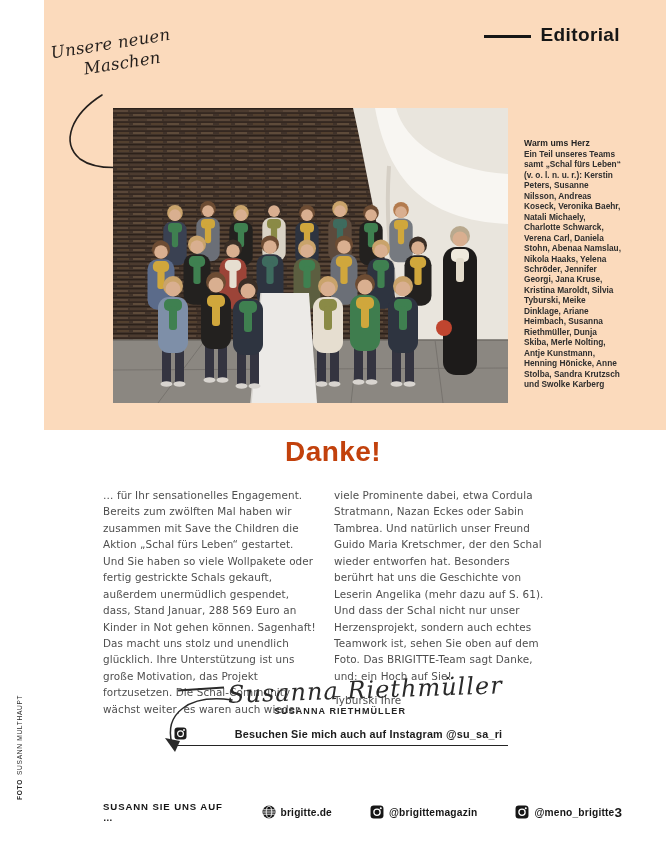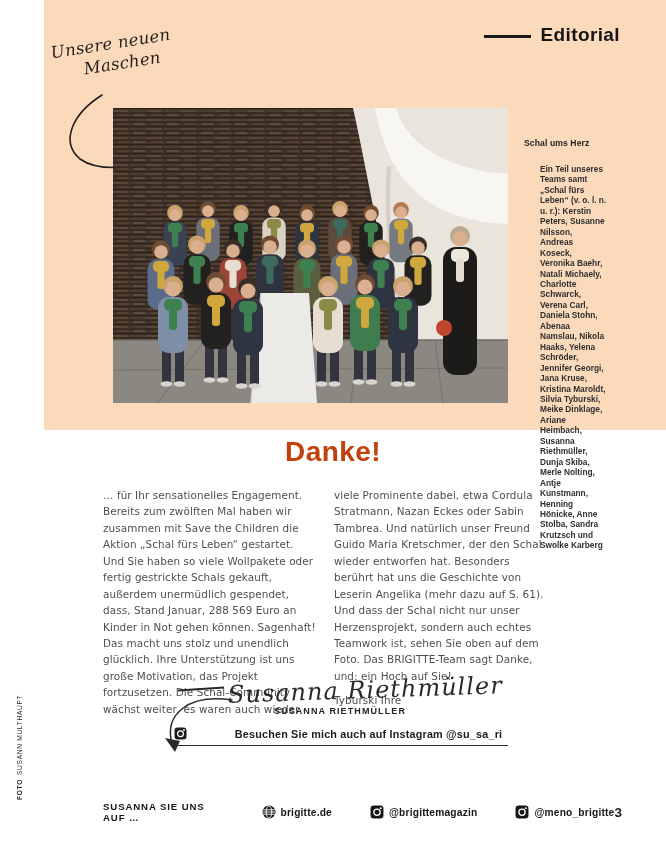--- a/index.html
+++ b/index.html
@@ -18,21 +18,21 @@
           color:#241f1c;line-height:1.25;letter-spacing:.3px;}
   .kicker .l2{display:block;margin-left:30px;}
   .kicker-arrow{position:absolute;left:56px;top:92px;}
 
   
   .photo{position:absolute;left:113px;top:108px;width:395px;height:295px;overflow:hidden;}
 
   
   .caption{position:absolute;left:524px;top:138px;width:99px;color:#242424;}
   .caption-title{font-size:8.6px;font-weight:bold;letter-spacing:.1px;margin:0 0 1px 0;}
-  .caption-body{font-size:8.3px;font-weight:700;line-height:1.26;margin:16px;color:#2e2e2e;}
+  .caption-body{font-size:8.3px;font-weight:700;line-height:1.26;margin:0;color:#2e2e2e;}
 
   
   .headline{position:absolute;left:44px;top:436px;width:578px;text-align:center;
             font-size:28px;font-weight:bold;letter-spacing:.4px;color:#c2410c;}
 
   
   .columns{position:absolute;left:103px;top:487px;width:446px;display:flex;gap:17px;}
   .col{width:214px;font-family:"DejaVu Sans",sans-serif;font-size:10.4px;line-height:1.58;
        color:#4e4e4e;letter-spacing:.1px;}
   .col p{margin:0 0 8px 0;}
@@ -304,21 +304,21 @@
         <rect x="-9" y="9" width="18" height="13" rx="5" fill="#efe9dc"></rect>
         <rect x="-4" y="18" width="8" height="24" rx="3" fill="#e3dccc"></rect>
         <circle cx="0" cy="-4" r="10" fill="#b9a98e"></circle>
         <circle cx="0" cy="-1" r="7.5" fill="#d9af90"></circle>
         <circle cx="-16" cy="88" r="8" fill="#c0452f"></circle>
       </g>
     </svg>
   </div>
 
   <div class="caption">
-    <p class="caption-title">Schal ums Herz</p>
+    <p class="caption-title">Warm ums Herz</p>
     <p class="caption-body">Ein Teil unseres Teams samt „Schal fürs Leben“ (v. o. l. n. u. r.): Kerstin Peters, Susanne Nilsson, Andreas Koseck, Veronika Baehr, Natali Michaely, Charlotte Schwarck, Verena Carl, Daniela Stohn, Abenaa Namslau, Nikola Haaks, Yelena Schröder, Jennifer Georgi, Jana Kruse, Kristina Maroldt, Silvia Tyburski, Meike Dinklage, Ariane Heimbach, Susanna Riethmüller, Dunja Skiba, Merle Nolting, Antje Kunstmann, Henning Hönicke, Anne Stolba, Sandra Krutzsch und Swolke Karberg</p>
   </div>
 
   <div class="headline">Danke!</div>
 
   <div class="columns">
     <div class="col">
       <p>… für Ihr sensationelles Engagement. Bereits zum zwölften Mal haben wir zusammen mit Save the Children die Aktion „Schal fürs Leben“ gestartet. Und Sie haben so viele Wollpakete oder fertig gestrickte Schals gekauft, außerdem unermüdlich gespendet, dass, Stand Januar, 288 569 Euro an Kinder in Not gehen können. Sagenhaft! Das macht uns stolz und unendlich glücklich. Ihre Unterstützung ist uns große Motivation, das Projekt fortzusetzen. Die Schal-Community wächst weiter, es waren auch wieder</p>
     </div>
     <div class="col">
@@ -340,21 +340,21 @@
       <svg width="13" height="13" viewBox="0 0 13 13">
         <rect x="0.5" y="0.5" width="12" height="12" rx="3" fill="#1d1d1d"></rect>
         <circle cx="6.5" cy="6.8" r="2.9" fill="none" stroke="#ffffff" stroke-width="1.2"></circle>
         <circle cx="10" cy="3" r="0.95" fill="#ffffff"></circle>
       </svg>
       <span class="insta-text">Besuchen Sie mich auch auf Instagram @su_sa_ri</span>
     </div>
   </div>
 
   <div class="footer">
-    <span class="follow-label">SUSANNA SIE UNS AUF …</span>
+    <span class="follow-label">SUSANN SIE UNS AUF …</span>
     <span class="footer-link">
       <svg width="14" height="14" viewBox="0 0 14 14">
         <circle cx="7" cy="7" r="6.5" fill="#161616"></circle>
         <ellipse cx="7" cy="7" rx="2.8" ry="6" fill="none" stroke="#ffffff" stroke-width="0.9"></ellipse>
         <line x1="1.2" y1="4.8" x2="12.8" y2="4.8" stroke="#ffffff" stroke-width="0.9"></line>
         <line x1="1" y1="7" x2="13" y2="7" stroke="#ffffff" stroke-width="0.9"></line>
         <line x1="1.2" y1="9.2" x2="12.8" y2="9.2" stroke="#ffffff" stroke-width="0.9"></line>
       </svg>
       <span class="footer-link-label">brigitte.de</span>
     </span>

